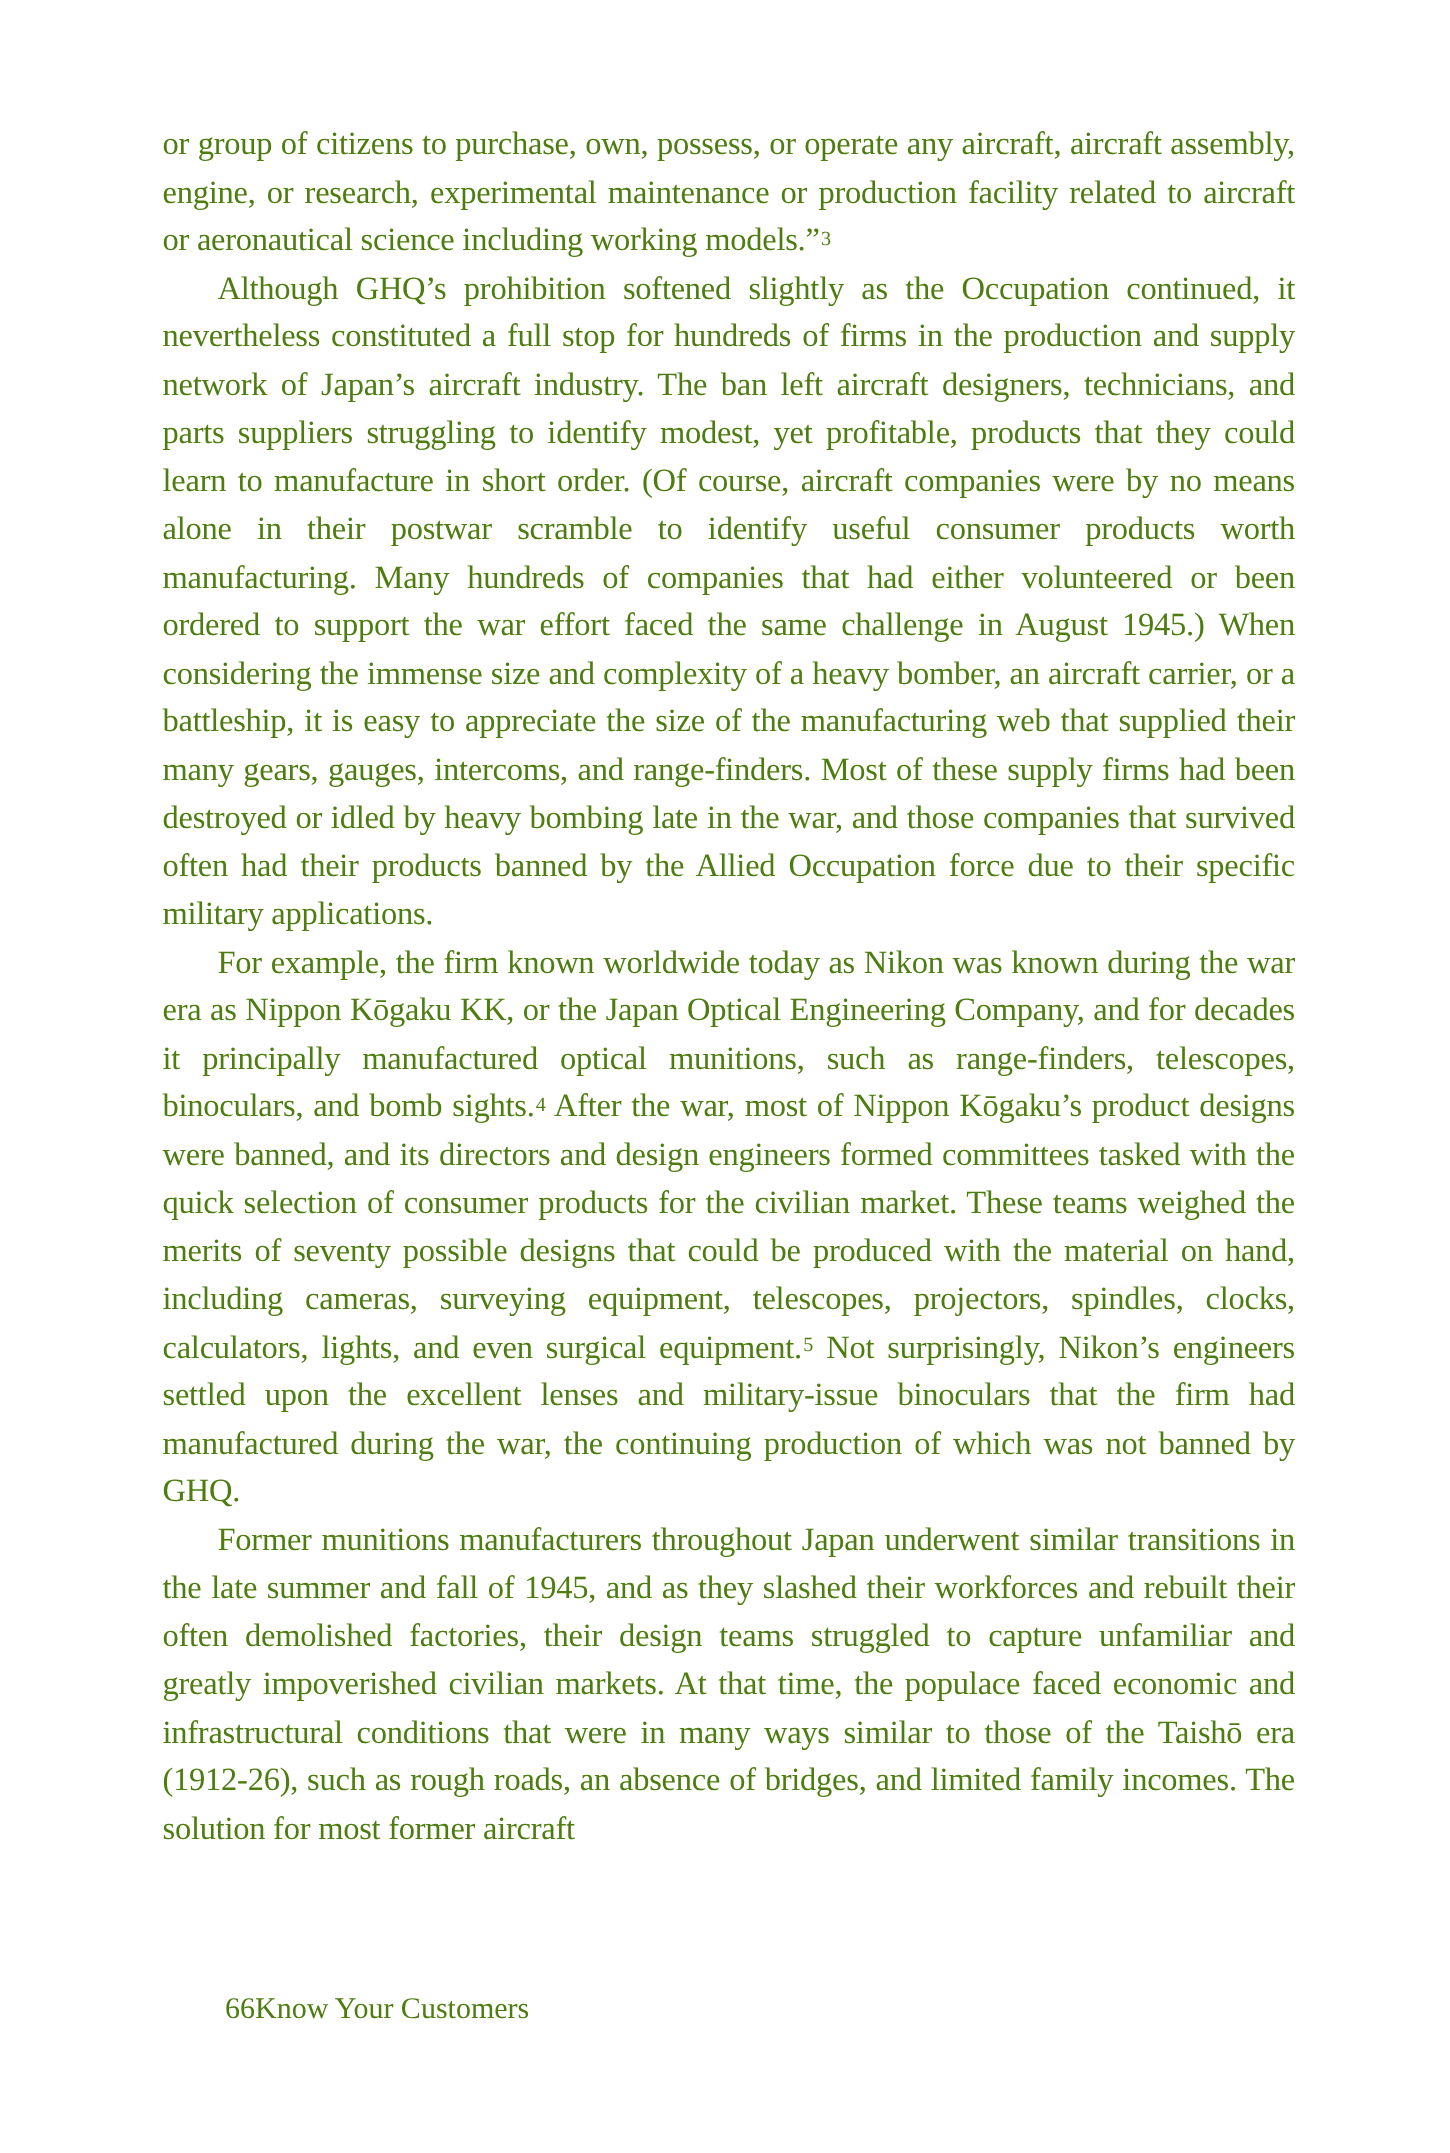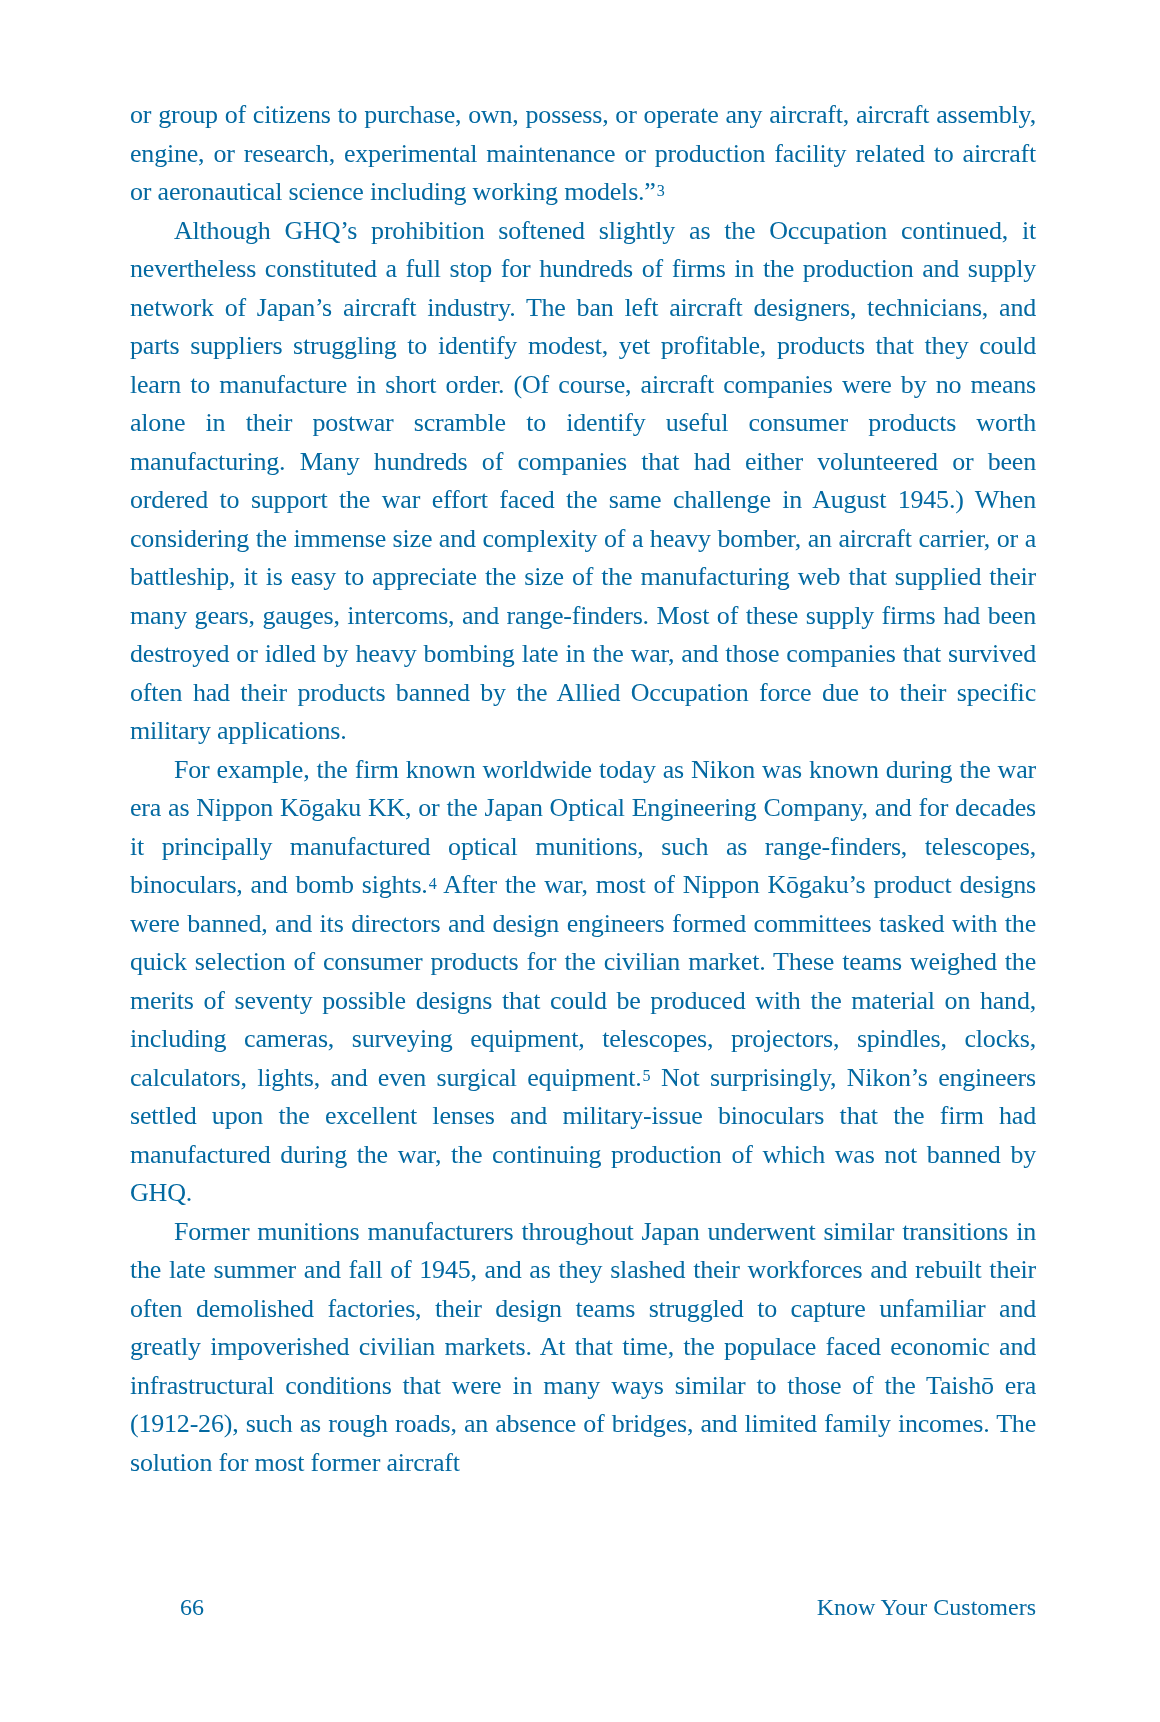--- a/index.html
+++ b/index.html
@@ -8,21 +8,21 @@
     width: 1160px;
     height: 1722px;
     background: #ffffff;
   }
 
   .page {
     position: relative;
     width: 1160px;
     height: 1722px;
     background: #ffffff;
-    color: #0369a1;
+    color: #4d7c0f;
     font-family: "Liberation Serif", "DejaVu Serif", serif;
     overflow: hidden;
   }
 
   .text-block {
     position: absolute;
     left: 130px;
     top: 96px;
     width: 906px;
     font-size: 26px;
@@ -46,21 +46,21 @@
     letter-spacing: 0;
     margin-left: 1px;
   }
 
   .page-footer {
     position: absolute;
     left: 130px;
     top: 1593px;
     width: 906px;
     display: flex;
-    justify-content: space-between;
+    justify-content: flex-start;
     align-items: baseline;
     font-size: 24px;
     line-height: 28px;
   }
 
   .page-number {
     margin-left: 50px;
     font-style: normal;
   }
 

